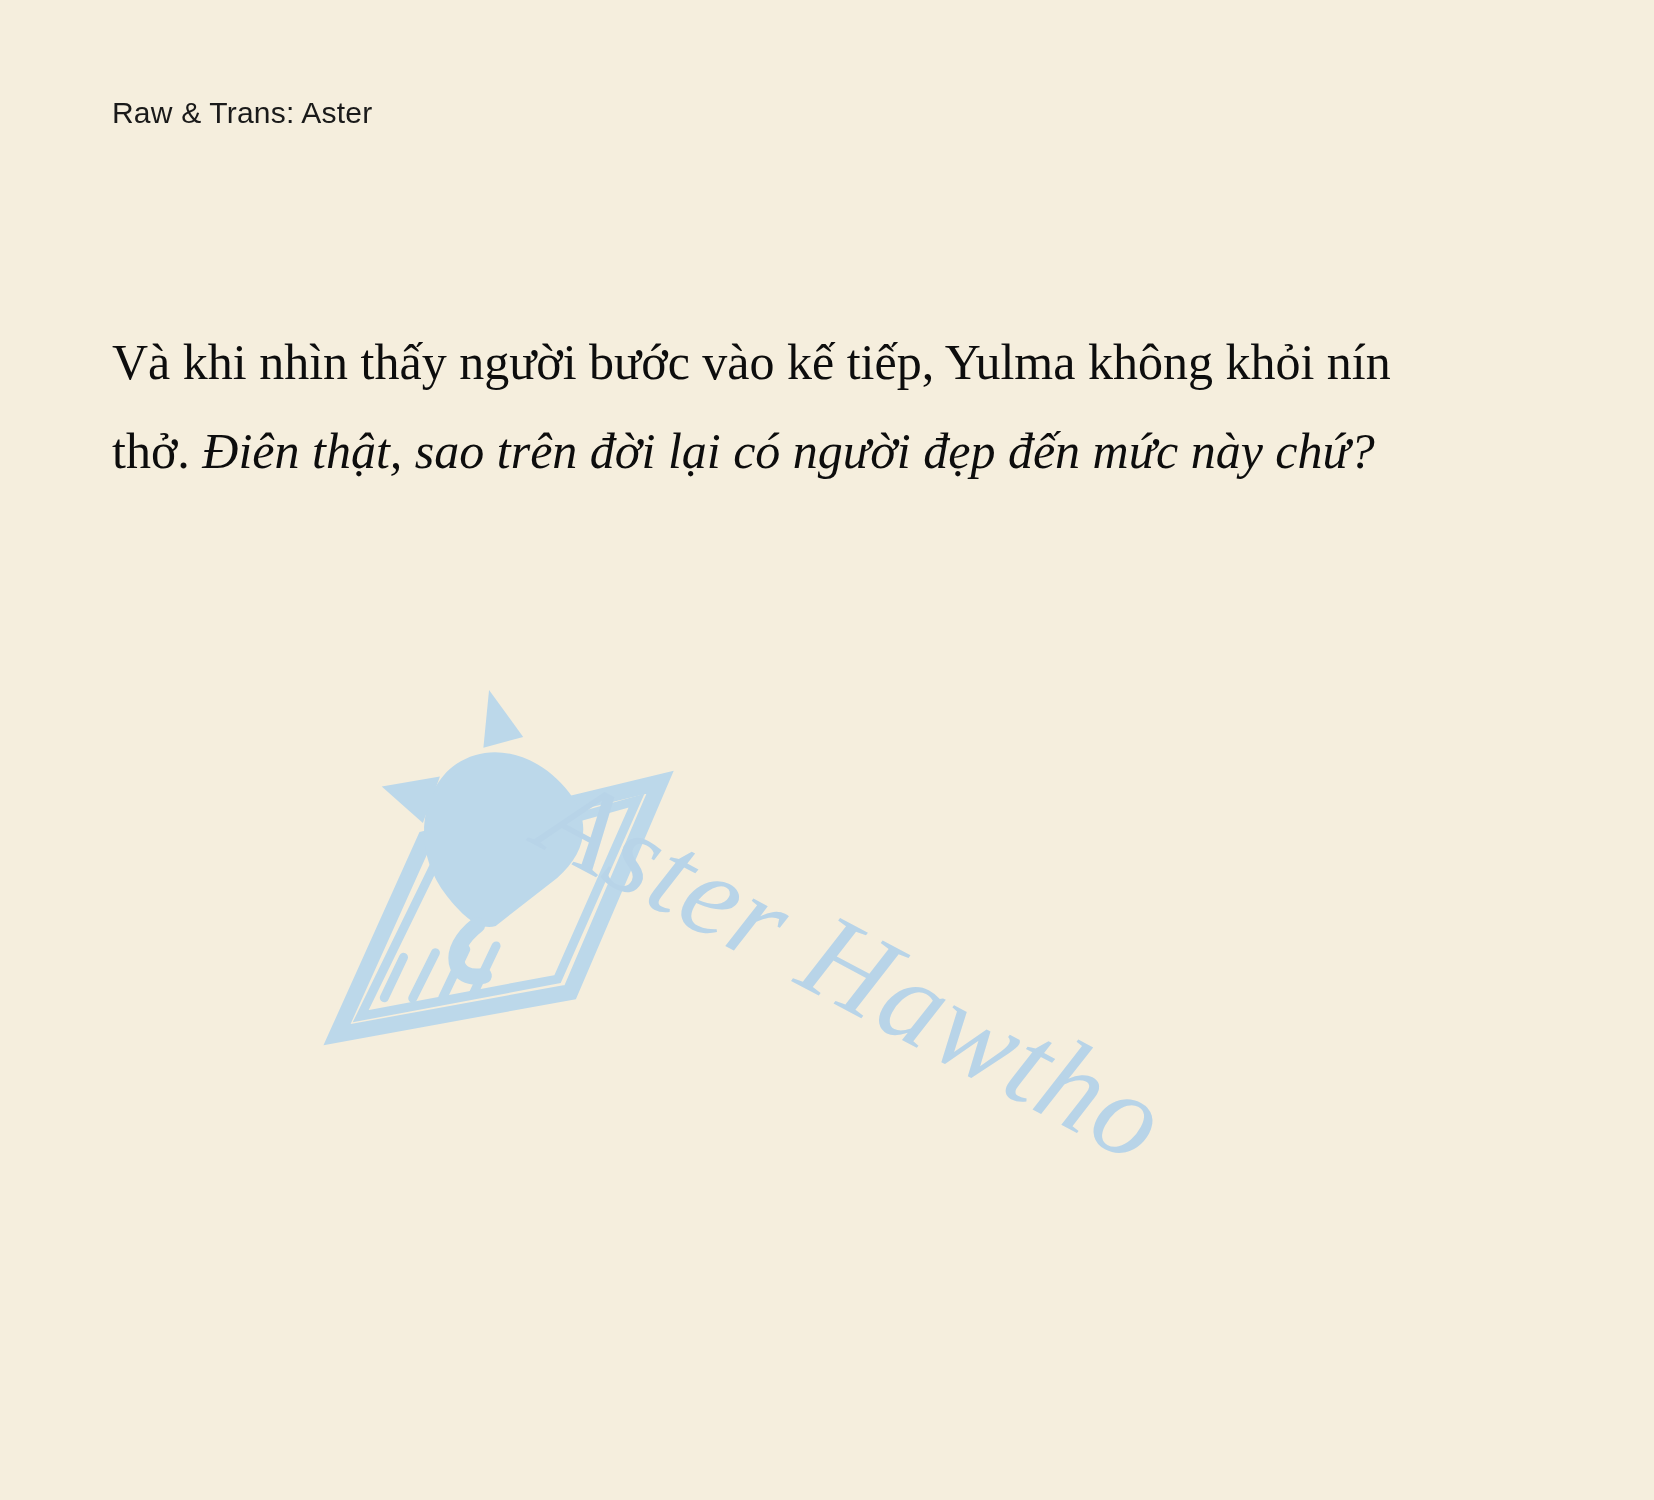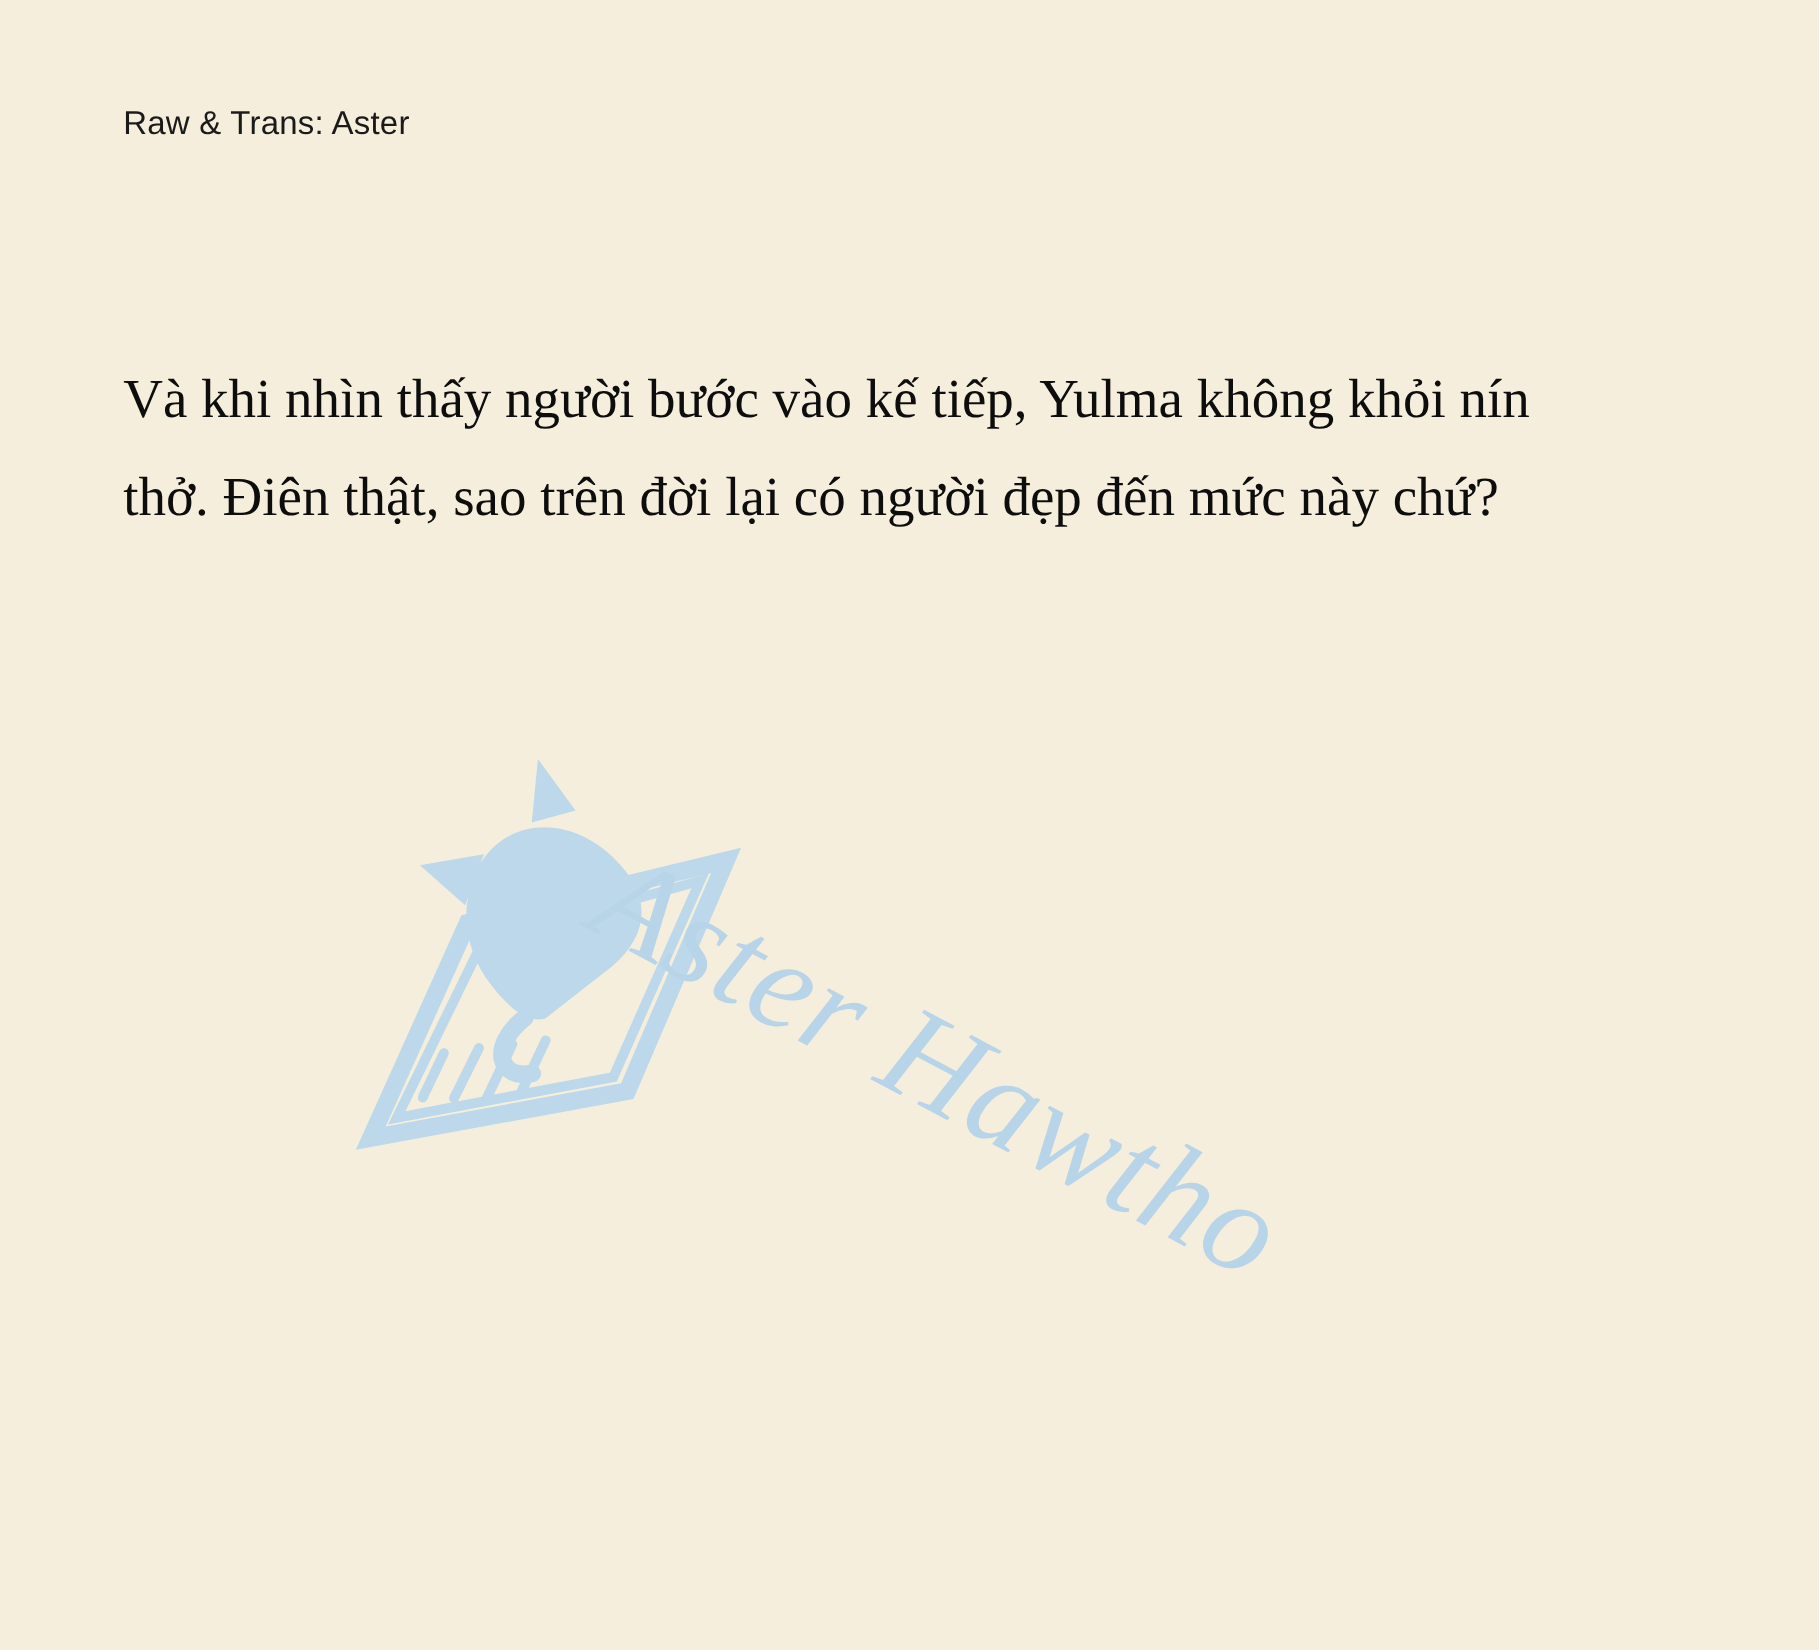--- a/index.html
+++ b/index.html
@@ -79,20 +79,21 @@
     margin: 0;
     max-width: 1320px;
   }
   .para + .para {
     margin-top: 76px;
   }
   .para.narrow {
     max-width: 1290px;
   }
   .it {
+    font-style: italic;
   }
 </style>
 </head>
 <body>
 
 <div class="page">
 
   <div class="watermark">
     <svg class="wm-logo" width="520" height="520" viewBox="0 0 520 520">
       <g transform="rotate(-18 260 260)">

